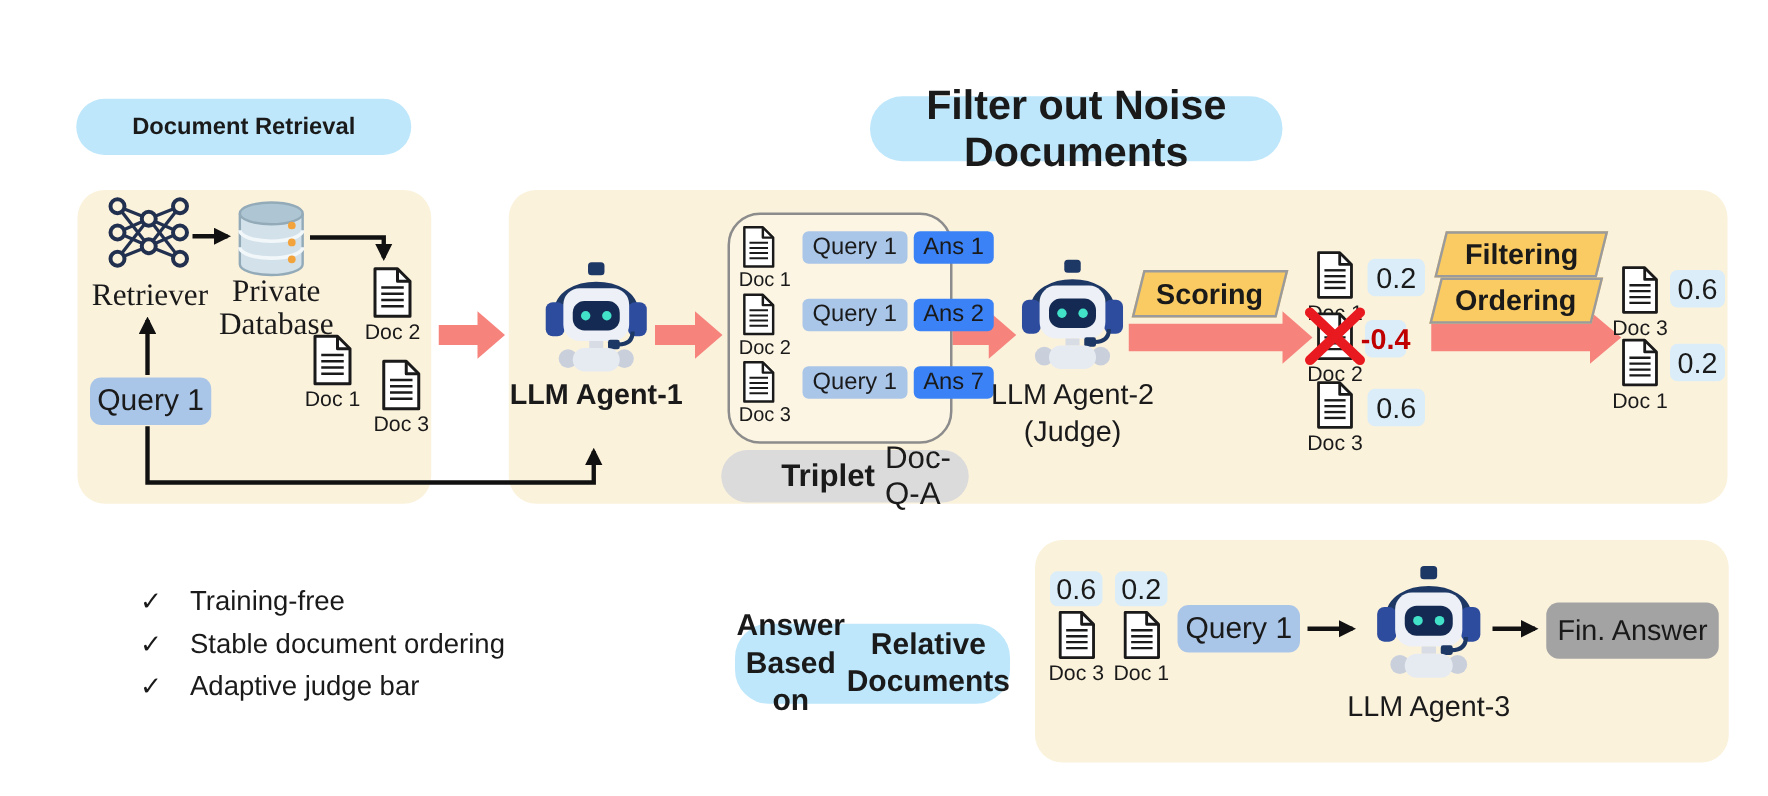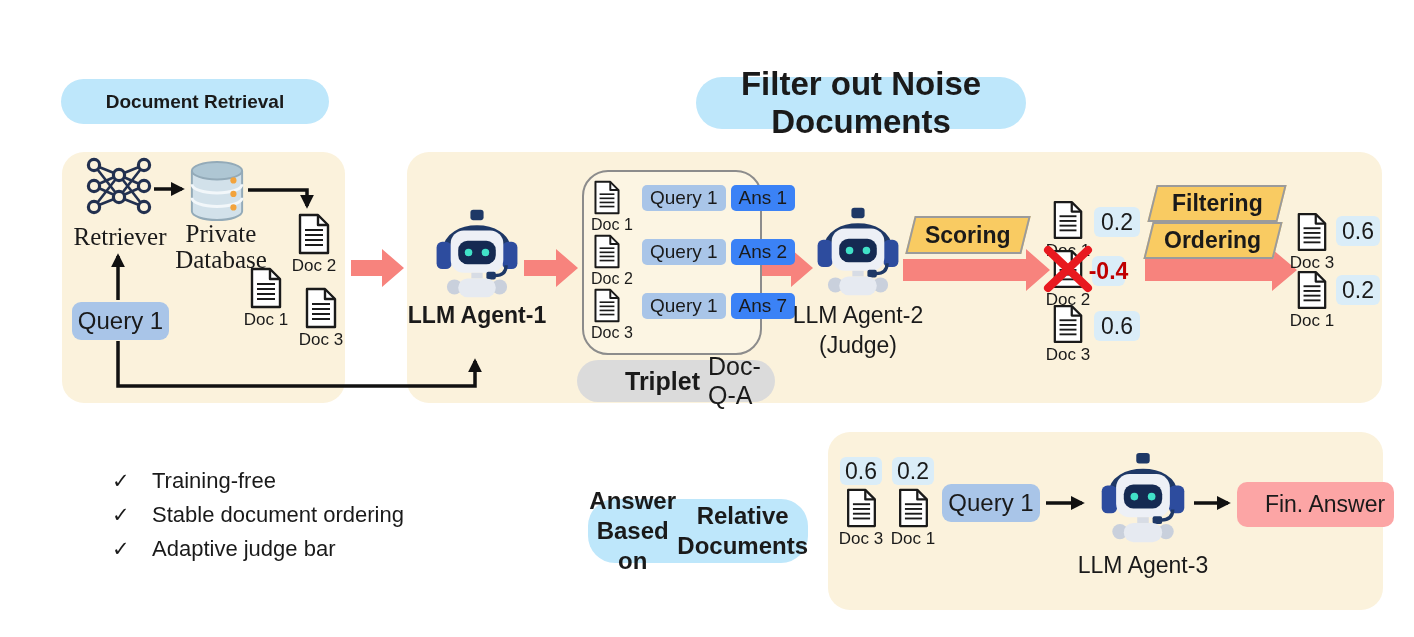--- a/index.html
+++ b/index.html
@@ -27,22 +27,22 @@
   .chip{border-radius:5px;font-size:19px;padding:2px 8px;margin-top:5px;height:22px;
         white-space:nowrap;display:flex;align-items:center;}
   .chip.q{background:#A9C5E8;}
   .chip.a{background:#3b82f6;}
   .caption-pill{position:absolute;left:577px;top:360px;width:198px;height:42px;background:#DBDBDB;
         border-radius:21px;display:flex;align-items:center;justify-content:center;font-size:25px;}
   .caption-pill .rest{margin-left:8px;}
   .features{position:absolute;left:112px;top:468px;}
   .feature-row{display:flex;align-items:baseline;font-size:22px;margin-bottom:8px;}
   .feature-row .check{width:40px;font-size:21px;}
-  .green-box{position:absolute;left:1237px;top:482px;width:138px;height:45px;background:#fca5a5;
-        border-radius:10px;display:flex;align-items:center;justify-content:center;font-size:23px;padding-left:19px;}
+  .green-box{position:absolute;left:1237px;top:482px;width:138px;height:45px;background:#a3a3a3;
+        border-radius:10px;display:flex;align-items:center;justify-content:center;font-size:23px;}
   .overlay{position:absolute;left:0;top:0;pointer-events:none;}
   .lbl{position:absolute;text-align:center;font-size:25px;line-height:1.05;font-family:Liberation Serif, serif;}
 </style>
 </head>
 <body>
 
 <svg width="0" height="0" style="position:absolute" aria-hidden="true">
   <defs>
     <symbol id="doc-icon" viewBox="0 0 34 42">
       <path d="M3 2 H21 L31 12 V40 H3 Z" fill="#ffffff" stroke="#1a1a1a" stroke-width="2.4" stroke-linejoin="round"></path>

